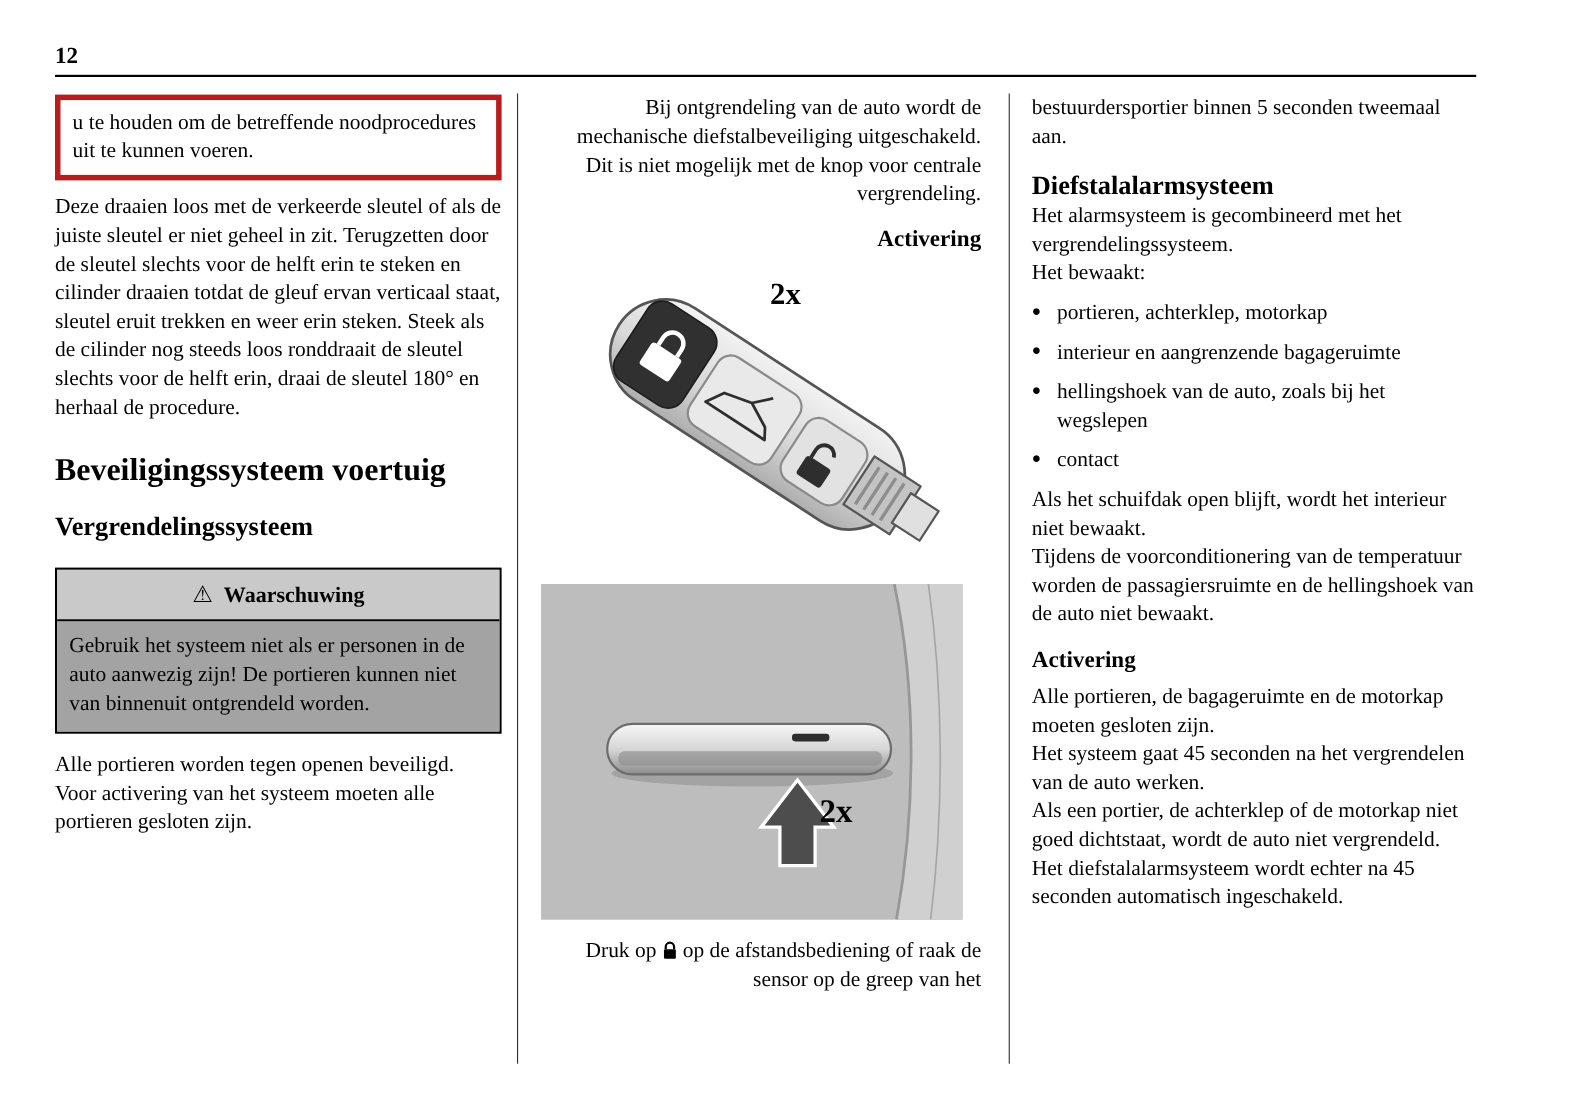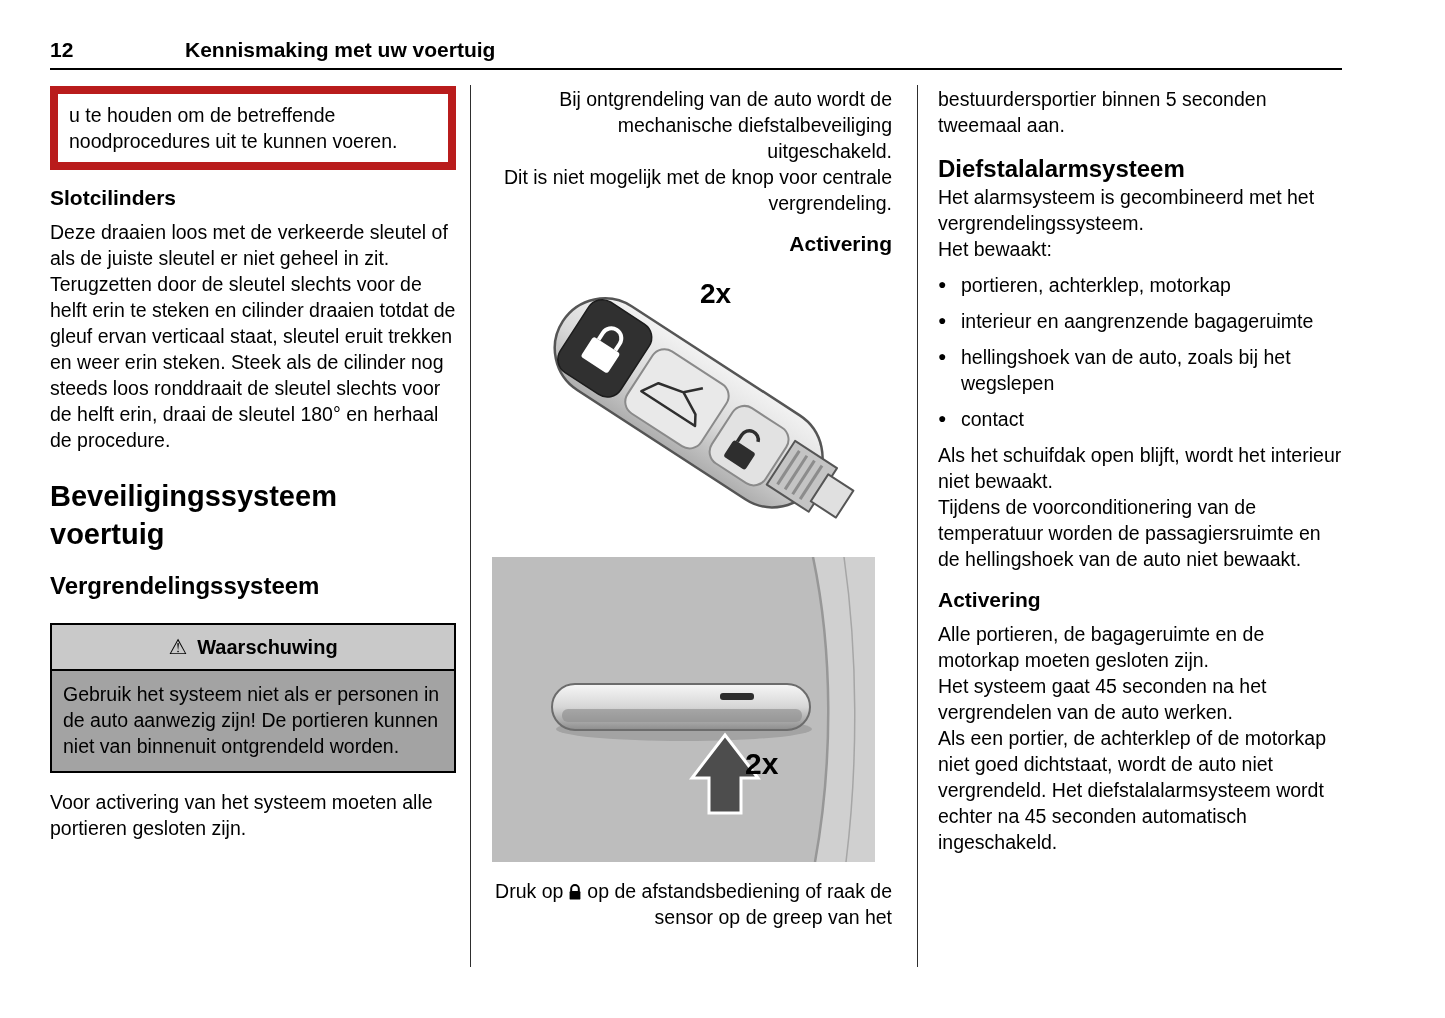--- a/index.html
+++ b/index.html
@@ -2,21 +2,21 @@
 <html><head>
 <meta charset="utf-8">
 <style>
   * { box-sizing: border-box; margin: 0; padding: 0; }
   html, body { background: #ffffff; }
   body {
     width: 1445px; height: 1018px;
     font-family: "Liberation Sans", "DejaVu Sans", sans-serif;
     color: #000;
   }
-  .page { position: relative; width: 1445px; height: 1018px; background: #fff; overflow: hidden; }
+  .page { position: relative; width: 1445px; height: 1018px; background: #fff; overflow: hidden; font-family: Liberation Serif, serif; }
 
   
   .page-num { position: absolute; left: 50px; top: 38px; font-size: 21px; font-weight: bold; }
   .page-title { position: absolute; left: 185px; top: 38px; font-size: 21px; font-weight: bold; }
   .header-rule { position: absolute; left: 50px; top: 68px; width: 1292px; border-top: 2px solid #000; }
 
   
   .vdivider { position: absolute; top: 85px; height: 882px; width: 1px; background: #2e2e2e; }
   .vdivider.d1 { left: 470px; }
   .vdivider.d2 { left: 917px; }
@@ -28,21 +28,21 @@
   .col3 { left: 938px; width: 404px; }
   p { margin: 0; }
 
   
   .h-sub     { font-size: 21px; line-height: 27px; font-weight: bold; margin: 14px 0 8px; }
   .h-section { font-size: 29px; line-height: 38px; font-weight: bold; margin: 24px 0 6px; }
   .h-topic   { font-size: 24px; line-height: 30px; font-weight: bold; margin: 18px 0 22px; }
   .col3 .h-topic { margin: 16px 0 0; }
 
   
-  .carryover-box { border: 8px solid #b91c1c; padding: 8px 11px; margin-bottom: 12px; }
+  .carryover-box { border: 5px solid #b91c1c; padding: 8px 11px; margin-bottom: 12px; }
   .warning-box   { border: 2px solid #000; margin: 16px 0 16px; }
   .warning-title {
     background: #c9c9c9; border-bottom: 2px solid #000;
     text-align: center; font-weight: bold; font-size: 20px; padding: 9px 4px;
   }
   .warn-icon { font-weight: normal; font-size: 21px; margin-right: 10px; }
   .warning-body { padding: 10px 11px 12px; background: #a3a3a3; }
 
   
   .figure-fob { position: relative; height: 268px; margin: 14px 0 0; }
@@ -57,44 +57,43 @@
   .bullet-list { margin: 4px 0 10px; }
   .bullet-item { position: relative; padding-left: 23px; margin: 10px 0; }
   .bullet { position: absolute; left: 0; top: -1px; font-size: 14px; }
 </style>
 </head>
 <body>
 
 <div class="page">
 
   <span class="page-num">12</span>
-  <span class="page-title">Kennismaking met uw voertuig</span>
   <div class="header-rule"></div>
 
   <div class="vdivider d1"></div>
   <div class="vdivider d2"></div>
 
   <section class="col col1">
     <div class="carryover-box">
       <p>u te houden om de betreffende noodprocedures uit te kunnen voeren.</p>
     </div>
-    <h3 class="h-sub">Slotcilinders</h3>
     <p>Deze draaien loos met de verkeerde sleutel of als de juiste sleutel er niet geheel in zit. Terugzetten door de sleutel slechts voor de helft erin te steken en cilinder draaien totdat de gleuf ervan verticaal staat, sleutel eruit trekken en weer erin steken. Steek als de cilinder nog steeds loos ronddraait de sleutel slechts voor de helft erin, draai de sleutel 180° en herhaal de procedure.</p>
     <h1 class="h-section">Beveiligingssysteem voertuig</h1>
     <h2 class="h-topic">Vergrendelingssysteem</h2>
 
     <div class="warning-box">
       <div class="warning-title">
         <span class="warn-icon">⚠</span><span>Waarschuwing</span>
       </div>
       <div class="warning-body">
         <p>Gebruik het systeem niet als er personen in de auto aanwezig zijn! De portieren kunnen niet van binnenuit ontgrendeld worden.</p>
       </div>
     </div>
 
+    <p>Alle portieren worden tegen openen beveiligd.</p>
     <p>Voor activering van het systeem moeten alle portieren gesloten zijn.</p>
   </section>
 
   <section class="col col2">
     <p>Bij ontgrendeling van de auto wordt de mechanische diefstalbeveiliging uitgeschakeld.</p>
     <p>Dit is niet mogelijk met de knop voor centrale vergrendeling.</p>
     <h3 class="h-sub">Activering</h3>
 
     <div class="figure-fob">
       <svg width="400" height="268" viewBox="0 0 400 268">

